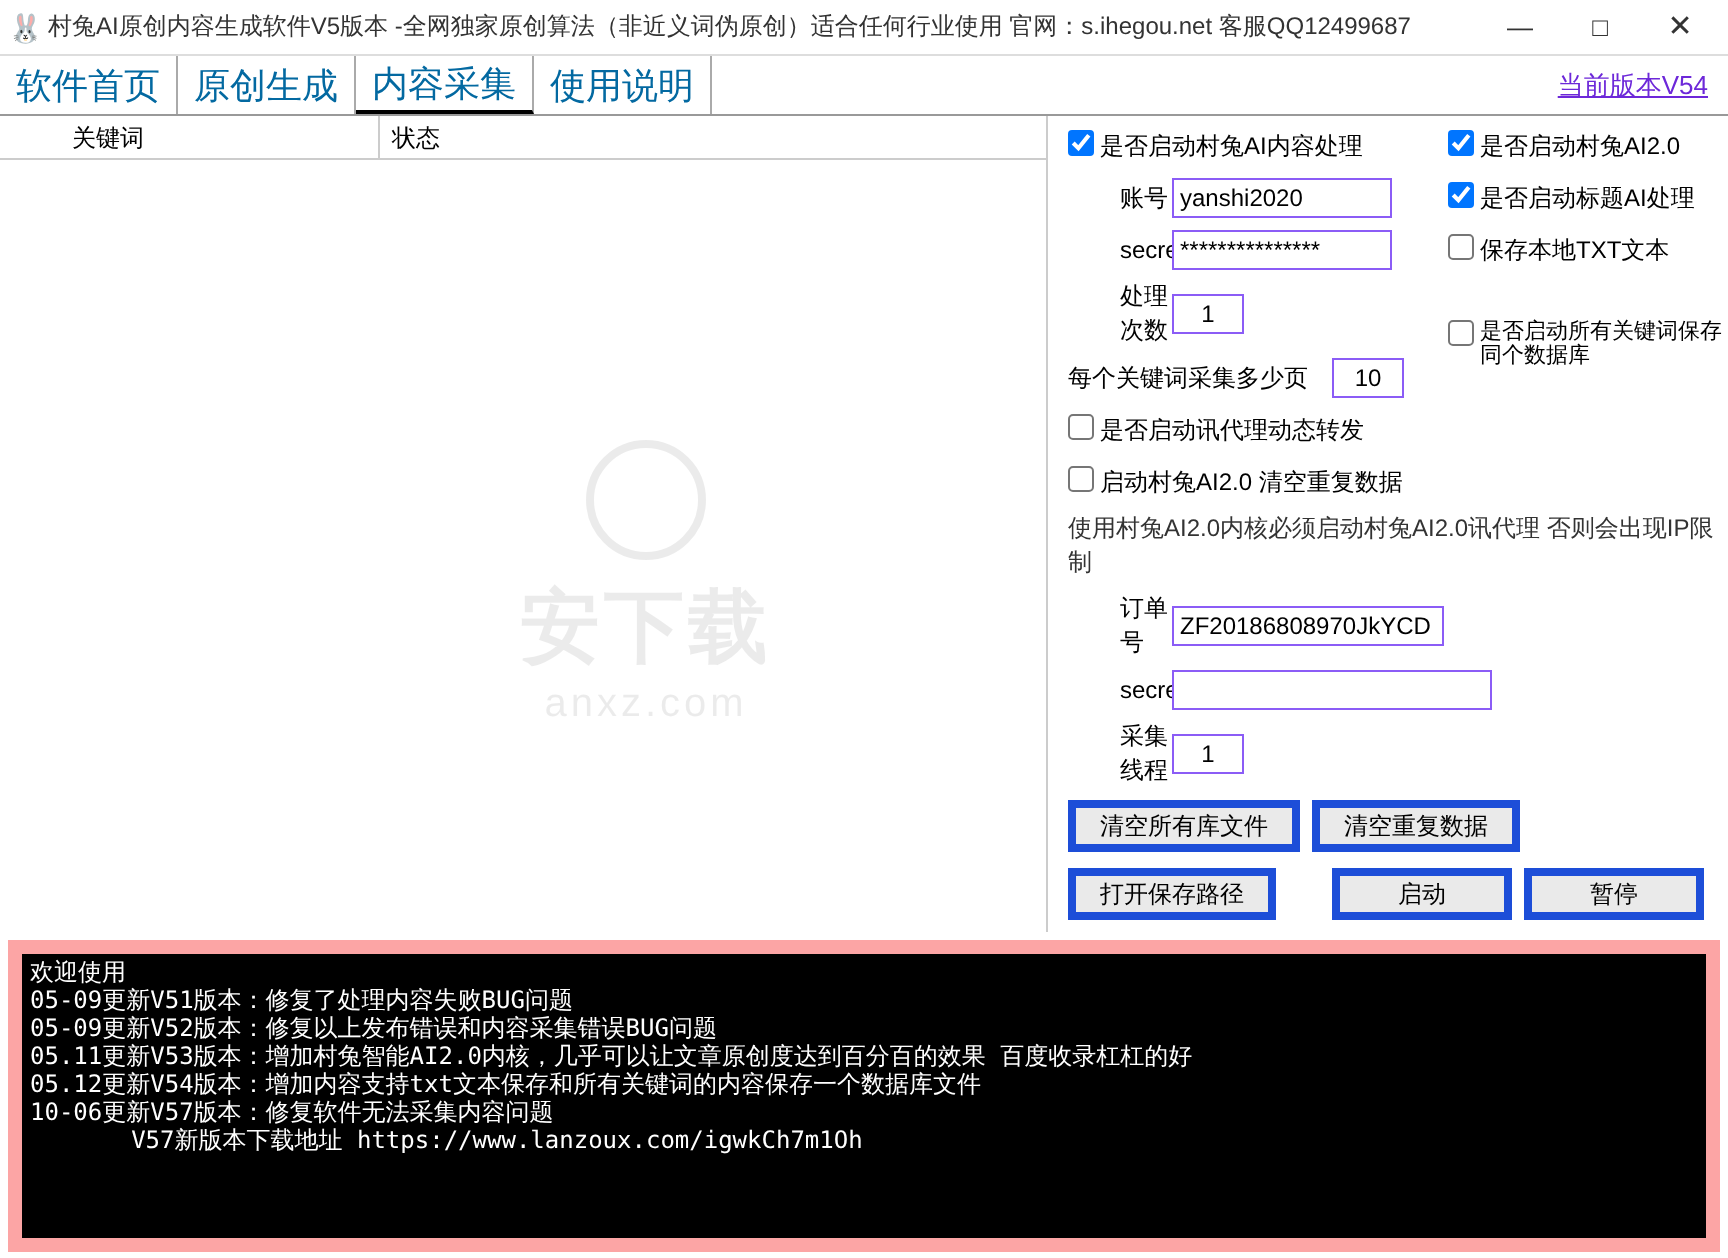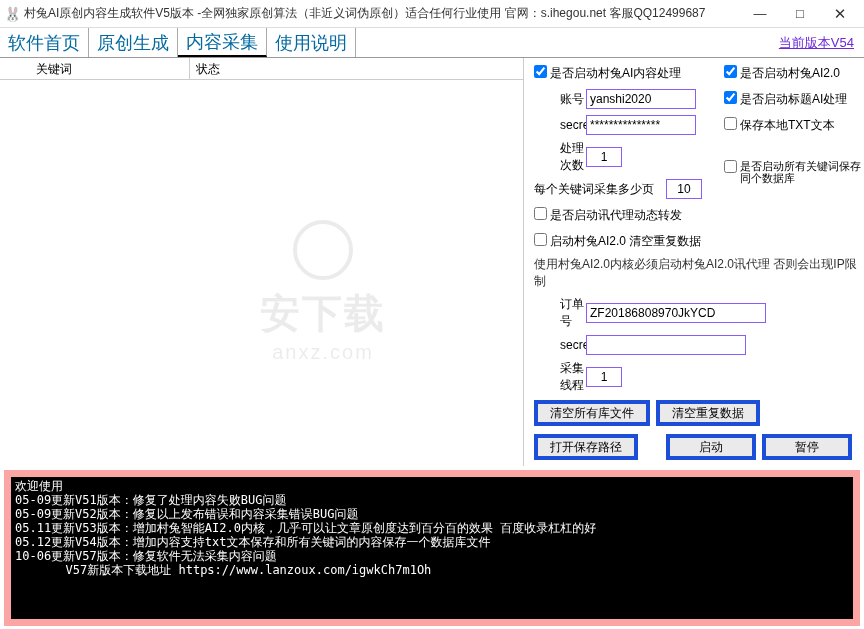--- a/index.html
+++ b/index.html
@@ -109,21 +109,21 @@
     </div>
     <div class="row">
       <label>
           <input type="checkbox" style="">
           <span>启动村兔AI2.0 清空重复数据</span>
         </label>
     </div>
     <div class="note">使用村兔AI2.0内核必须启动村兔AI2.0讯代理 否则会出现IP限制</div>
     <div class="row">
       <span class="lbl">订单号</span>
-      <input class="txt" style="width: 180px;" value="ZF20186808970JkYCD">
+      <input class="txt" style="width: 136px;" value="ZF20186808970JkYCD">
     </div>
     <div class="row">
       <span class="lbl">secret</span>
       <input class="txt" style="width: 160px;" value="">
     </div>
     <div class="row">
       <span class="lbl">采集线程</span>
       <input class="txt small" value="1" style="">
     </div>
     <div class="row" style="margin-top:6px">

